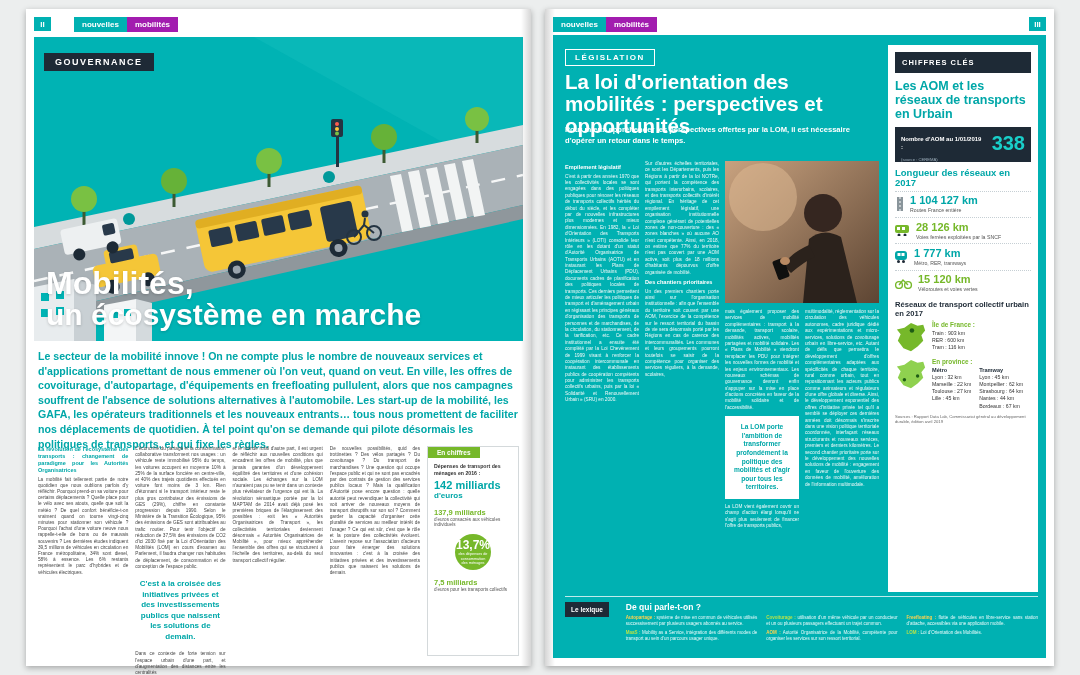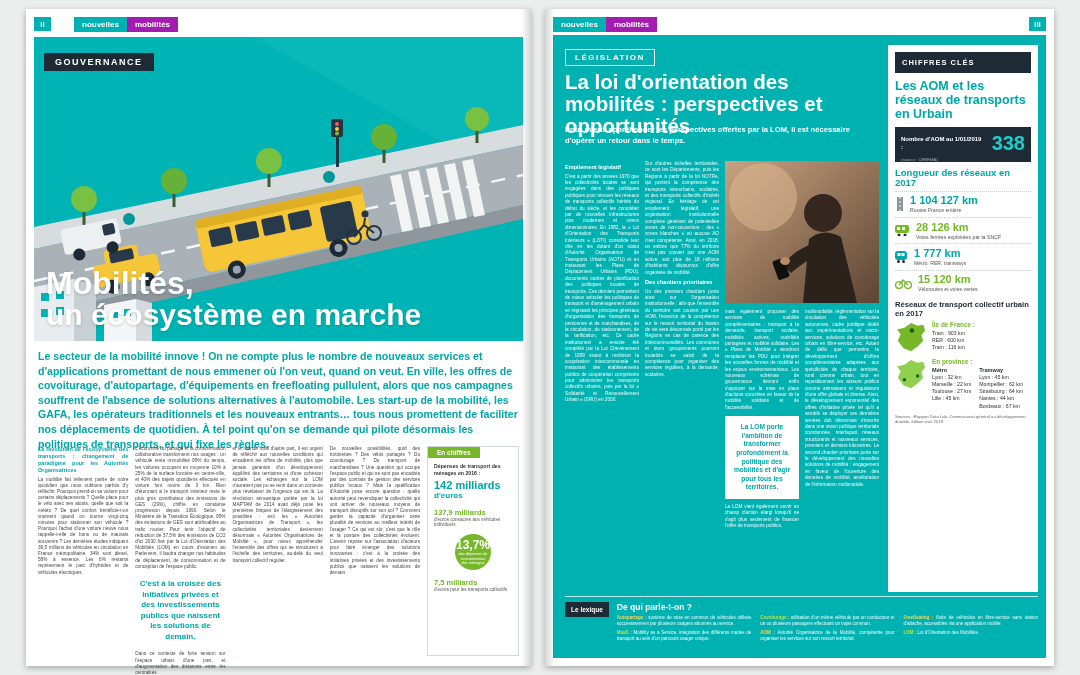--- a/index.html
+++ b/index.html
@@ -90,21 +90,21 @@
   .stat-caption { font-size:5.2px; color:#555; line-height:1.2; margin-top:1px; }
   .urban-heading { color:#1e2a36; font-weight:800; font-size:7.6px; line-height:1.15; margin:5px 0 3px; }
   .map-row { display:flex; gap:5px; margin-bottom:3px; }
   .map-info { font-size:5.2px; color:#333; line-height:1.35; }
   .map-label { color:#76b82a; font-weight:800; font-size:6.4px; }
   .sub-cols { display:flex; gap:8px; }
   .sub-label { font-weight:800; color:#1e2a36; font-size:5.6px; }
   .sources { font-size:4.2px; color:#666; line-height:1.3; margin-top:4px; }
 
   .lexicon { position:absolute; left:12px; right:8px; bottom:6px; height:56px; border-top:1px solid rgba(255,255,255,.75);
-       padding-top:5px; display:flex; gap:8px; }
+       padding-top:5px; display:flex; gap:17px; }
   .lex-box { background:#1e2a36; color:#fff; font-weight:bold; font-size:6.5px; padding:4px 6px; height:fit-content; white-space:nowrap; }
   .lex-content { flex:1; }
   .lex-heading { color:#fff; font-weight:800; font-size:8.5px; margin-bottom:3px; }
   .lex-grid { display:grid; grid-template-columns:repeat(3,1fr); gap:3px 9px; }
   .lex-entry { color:#eafcfc; font-size:4.5px; line-height:1.3; text-align:justify; }
   .lex-term { font-weight:800; }
   .c-yellow { color:#ffd34d; } .c-green { color:#b4e24a; }
 </style>
 </head>
 <body>

